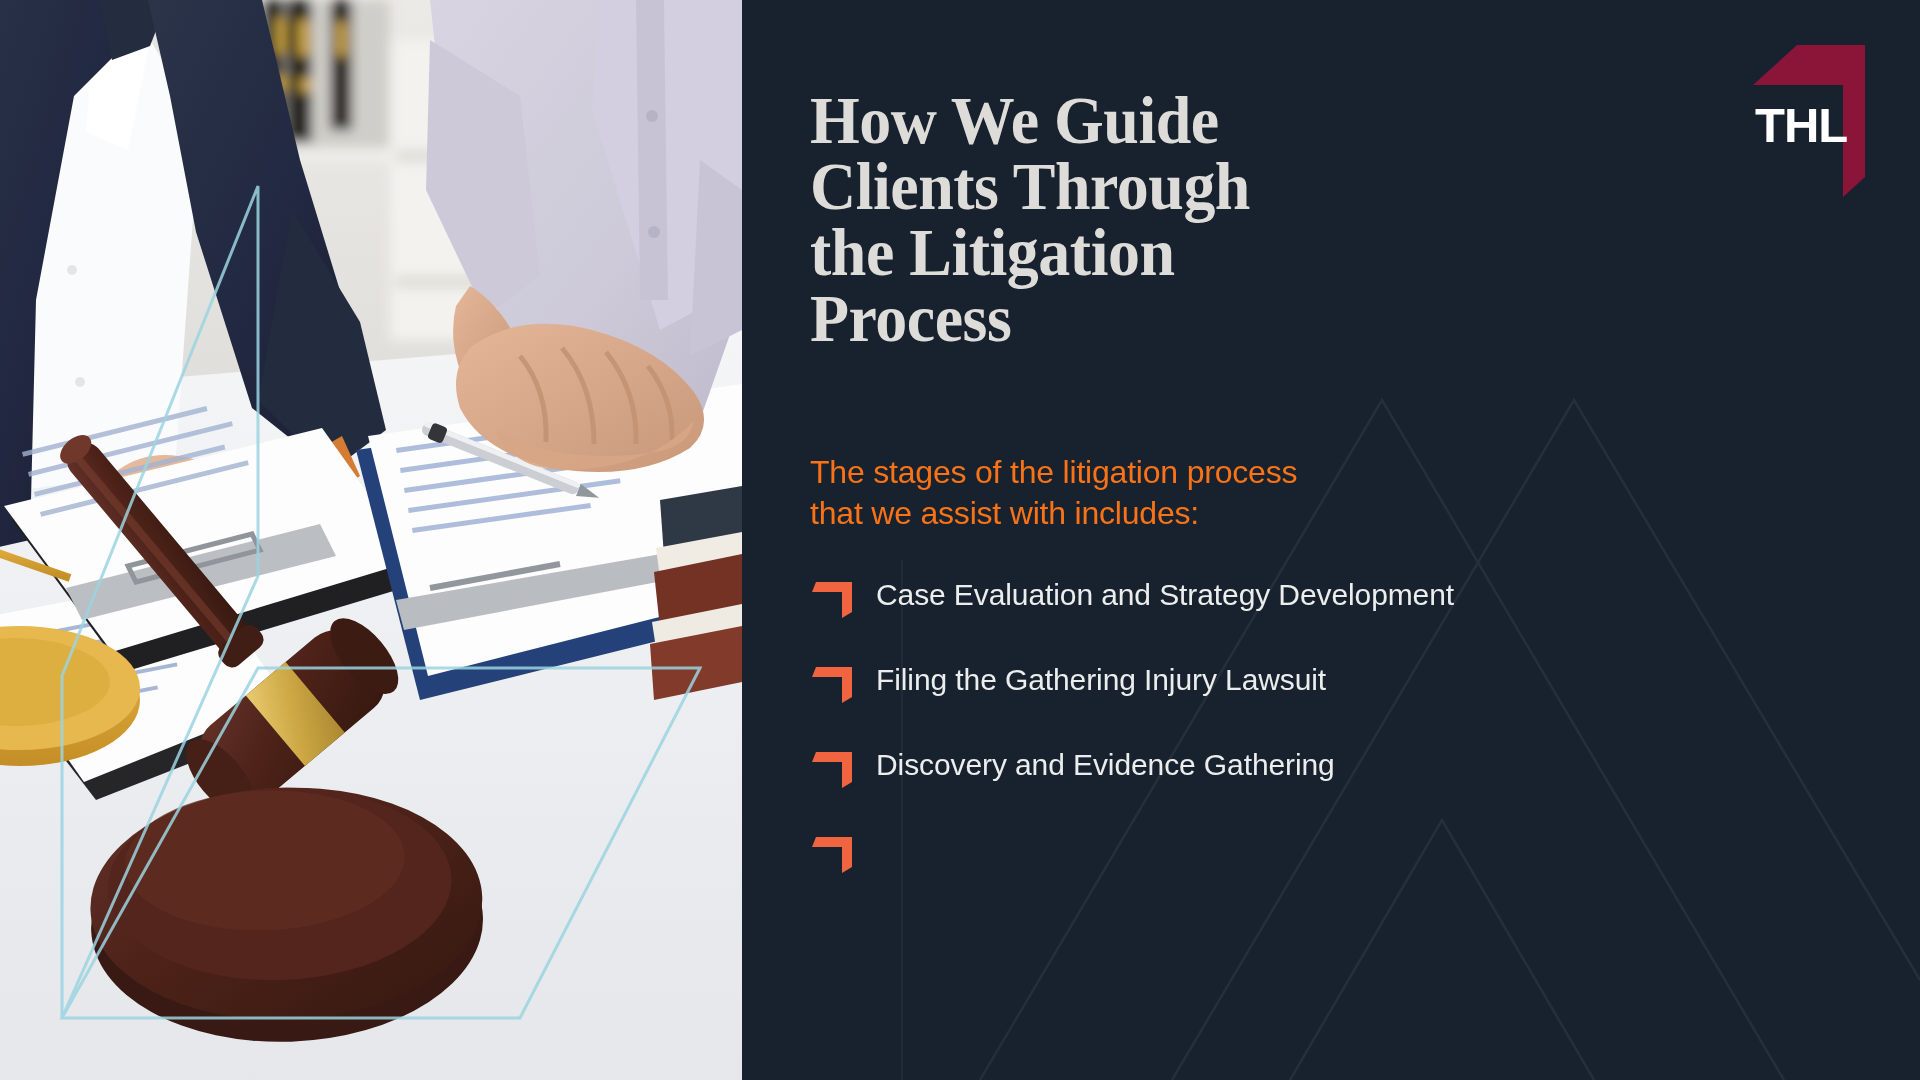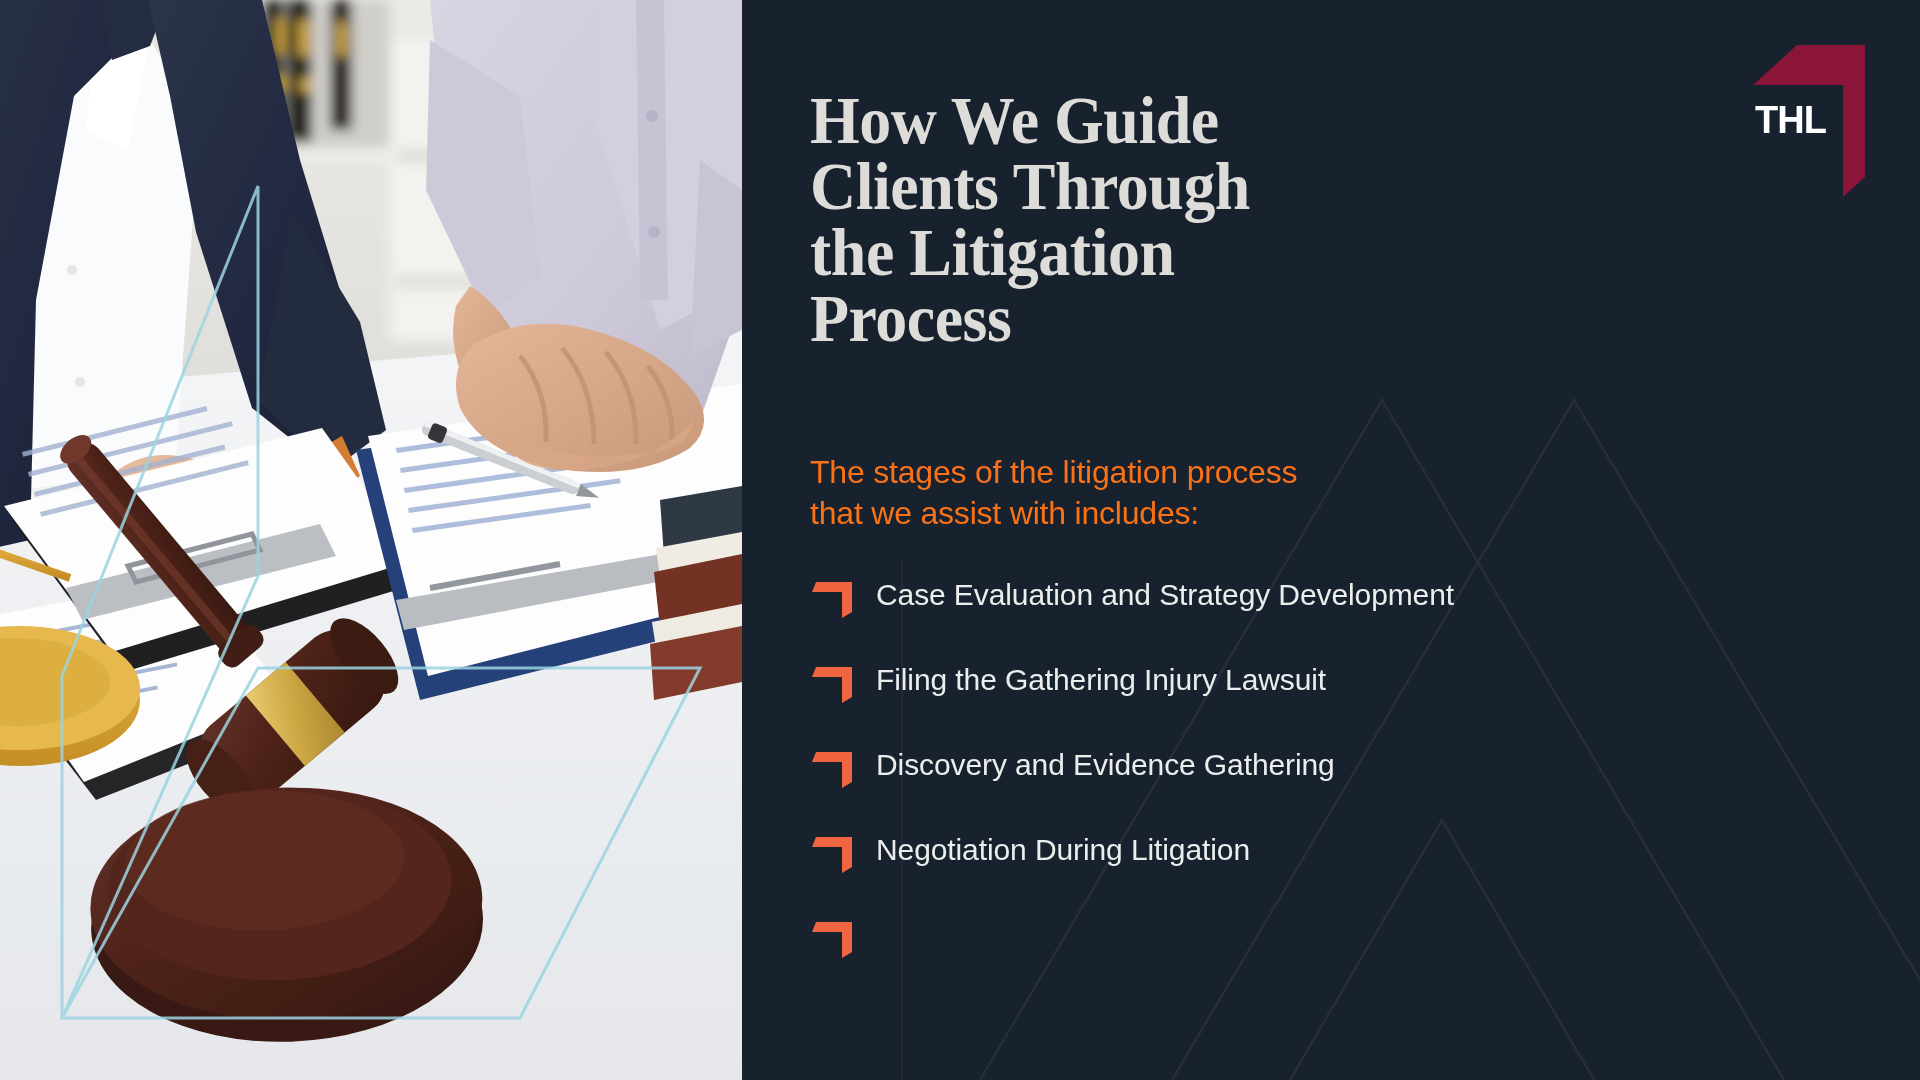--- a/index.html
+++ b/index.html
@@ -26,21 +26,21 @@
   .bg-lineart{position:absolute;left:0;top:0;width:1178px;height:1080px;}
 
   
   .logo{
     position:absolute;right:55px;top:45px;width:112px;height:152px;
   }
   .logo svg{position:absolute;left:0;top:0;}
   .logo-text{
     position:absolute;left:2px;top:56px;width:100px;
     font-family:"Liberation Sans",sans-serif;
-    font-weight:bold;font-size:38px;letter-spacing:-1px;
+    font-weight:bold;font-size:49px;letter-spacing:-1px;
     color:#ffffff;line-height:1;
   }
 
   
   .content{position:absolute;left:68px;top:0;width:1080px;}
 
   .headline{
     margin:0;padding:0;
     position:absolute;left:0;top:88px;width:700px;
     font-family:"Liberation Serif",serif;
@@ -349,24 +349,18 @@
         <li class="list-item">
           <svg class="bullet-icon" viewBox="0 0 40 40">
             <path d="M4 4 L40 4 L40 34 L30 40 L30 14 L0 14 Z" fill="#f06440"></path>
           </svg>
           <span class="item-label">Discovery and Evidence Gathering</span>
         </li>
         <li class="list-item">
           <svg class="bullet-icon" viewBox="0 0 40 40">
             <path d="M4 4 L40 4 L40 34 L30 40 L30 14 L0 14 Z" fill="#f06440"></path>
           </svg>
-          <span class="item-label">Negotiation During Litigation</span>
-        </li>
-        <li class="list-item">
-          <svg class="bullet-icon" viewBox="0 0 40 40">
-            <path d="M4 4 L40 4 L40 34 L30 40 L30 14 L0 14 Z" fill="#f06440"></path>
-          </svg>
         </li>
       </ul>
 
     </div>
   </div>
 </div>
 
 </body></html>

